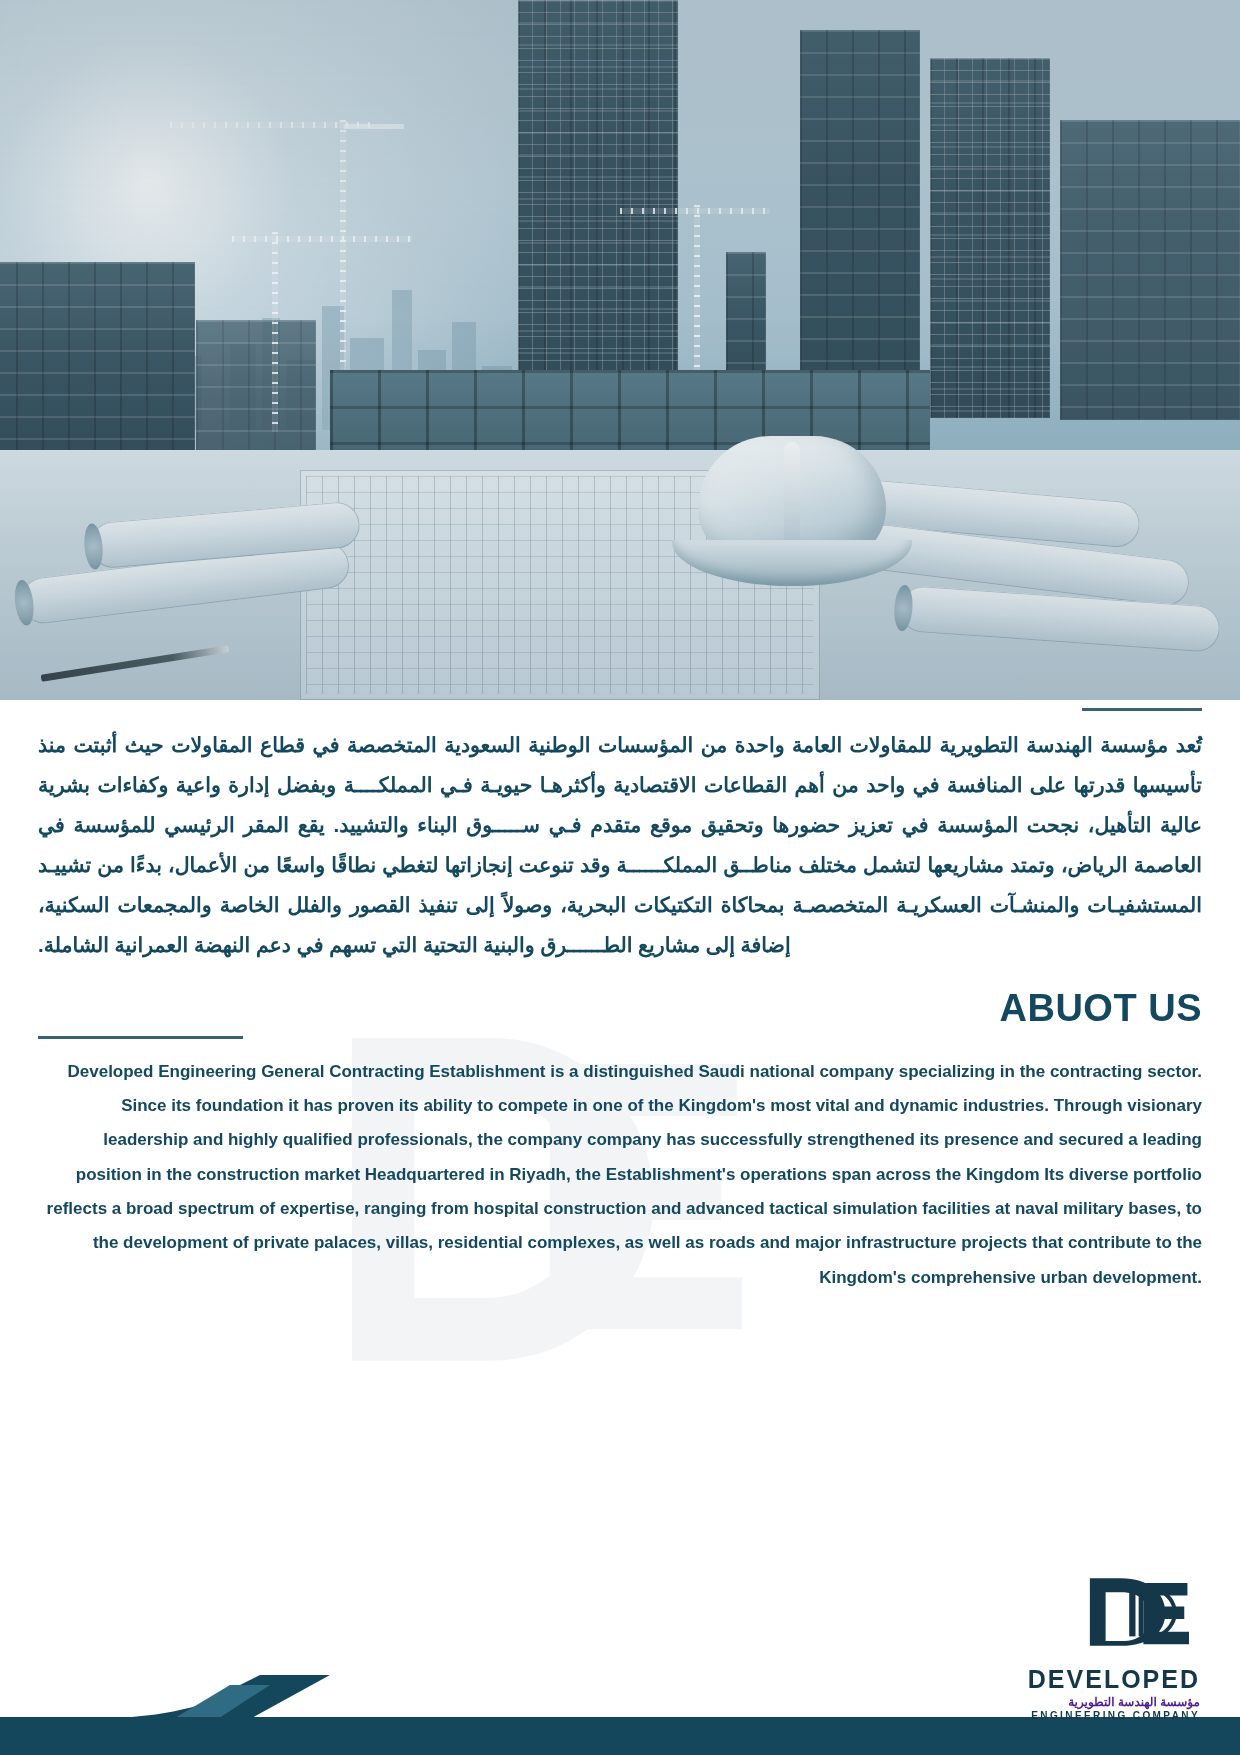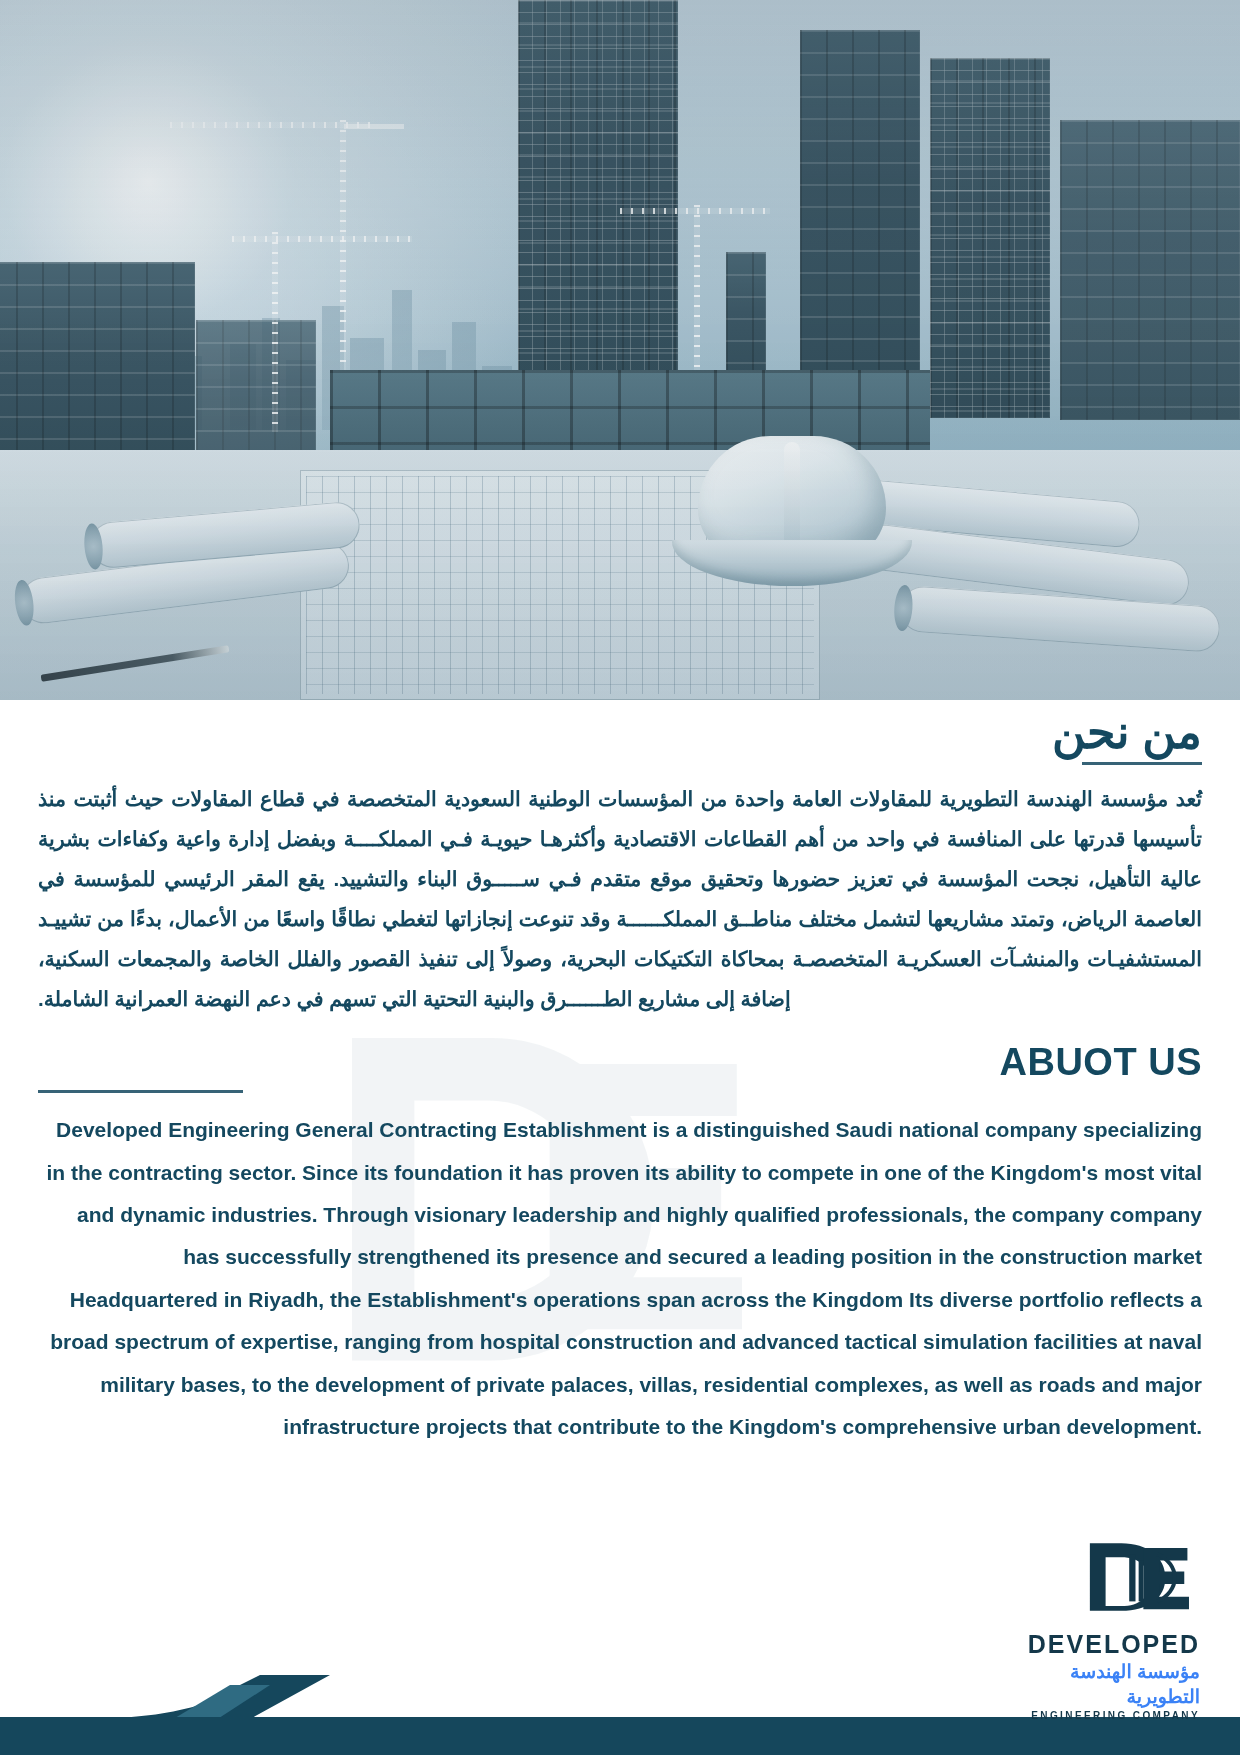--- a/index.html
+++ b/index.html
@@ -264,21 +264,21 @@
     margin: 0 0 6px 0;
   }
   .en-rule {
     height: 3px;
     background: #14485f;
     width: 205px;
     margin: 0 0 16px 0;
     opacity: .85;
   }
   .en-body {
-    font-size: 21px;
+    font-size: 17px;
     font-weight: bold;
     color: #14485f;
     line-height: 2.02;
   }
   .en-body p { margin: 0; }
 
   
   .footer {
     position: absolute;
     left: 0;
@@ -317,23 +317,23 @@
     margin: 0 auto 4px auto;
   }
   .logo-name {
     font-size: 25px;
     font-weight: bold;
     letter-spacing: 2px;
     color: #14384a;
     line-height: 1.1;
   }
   .logo-ar {
-    font-size: 19px;
-    font-weight: bold;
-    color: #3b82f6;
+    font-size: 12px;
+    font-weight: bold;
+    color: #4c1d95;
     direction: rtl;
     line-height: 1.35;
   }
   .logo-sub {
     font-size: 10px;
     letter-spacing: 2.4px;
     color: #14384a;
     font-weight: bold;
   }
 </style>
@@ -417,21 +417,20 @@
 </div>
 
 <svg class="watermark" viewBox="0 0 200 200">
   <path d="M20 30 h54 a62 62 0 0 1 0 124 h-54 z M44 54 v76 h28 a38 38 0 0 0 0 -76 z" fill="#14485f"></path>
   <path d="M96 40 h72 v20 h-48 v20 h42 v20 h-42 v22 h50 v20 h-74 z" fill="#14485f"></path>
 </svg>
 
 <div class="content">
 
   <section class="ar-block">
-    <h1 class="ar-title">من نحن</h1>
     <div class="ar-rule"></div>
     <div class="ar-body">
       <p>تُعد مؤسسة الهندسة التطويرية للمقاولات العامة واحدة من المؤسسات الوطنية السعودية المتخصصة في قطاع المقاولات حيث أثبتت منذ تأسيسها قدرتها على المنافسة في واحد من أهم القطاعات الاقتصادية وأكثرهـا حيويـة فـي المملكــــة وبفضل إدارة واعية وكفاءات بشرية عالية التأهيل، نجحت المؤسسة في تعزيز حضورها وتحقيق موقع متقدم فـي ســـــوق البناء والتشييد. يقع المقر الرئيسي للمؤسسة في العاصمة الرياض، وتمتد مشاريعها لتشمل مختلف مناطــق المملكــــــة وقد تنوعت إنجازاتها لتغطي نطاقًا واسعًا من الأعمال، بدءًا من تشييـد المستشفيـات والمنشـآت العسكريـة المتخصصـة بمحاكاة التكتيكات البحرية، وصولاً إلى تنفيذ القصور والفلل الخاصة والمجمعات السكنية، إضافة إلى مشاريع الطــــــرق والبنية التحتية التي تسهم في دعم النهضة العمرانية الشاملة.</p>
     </div>
   </section>
 
   <section class="en-block">
     <h2 class="en-title">ABUOT US</h2>
     <div class="en-rule"></div>
     <div class="en-body">

